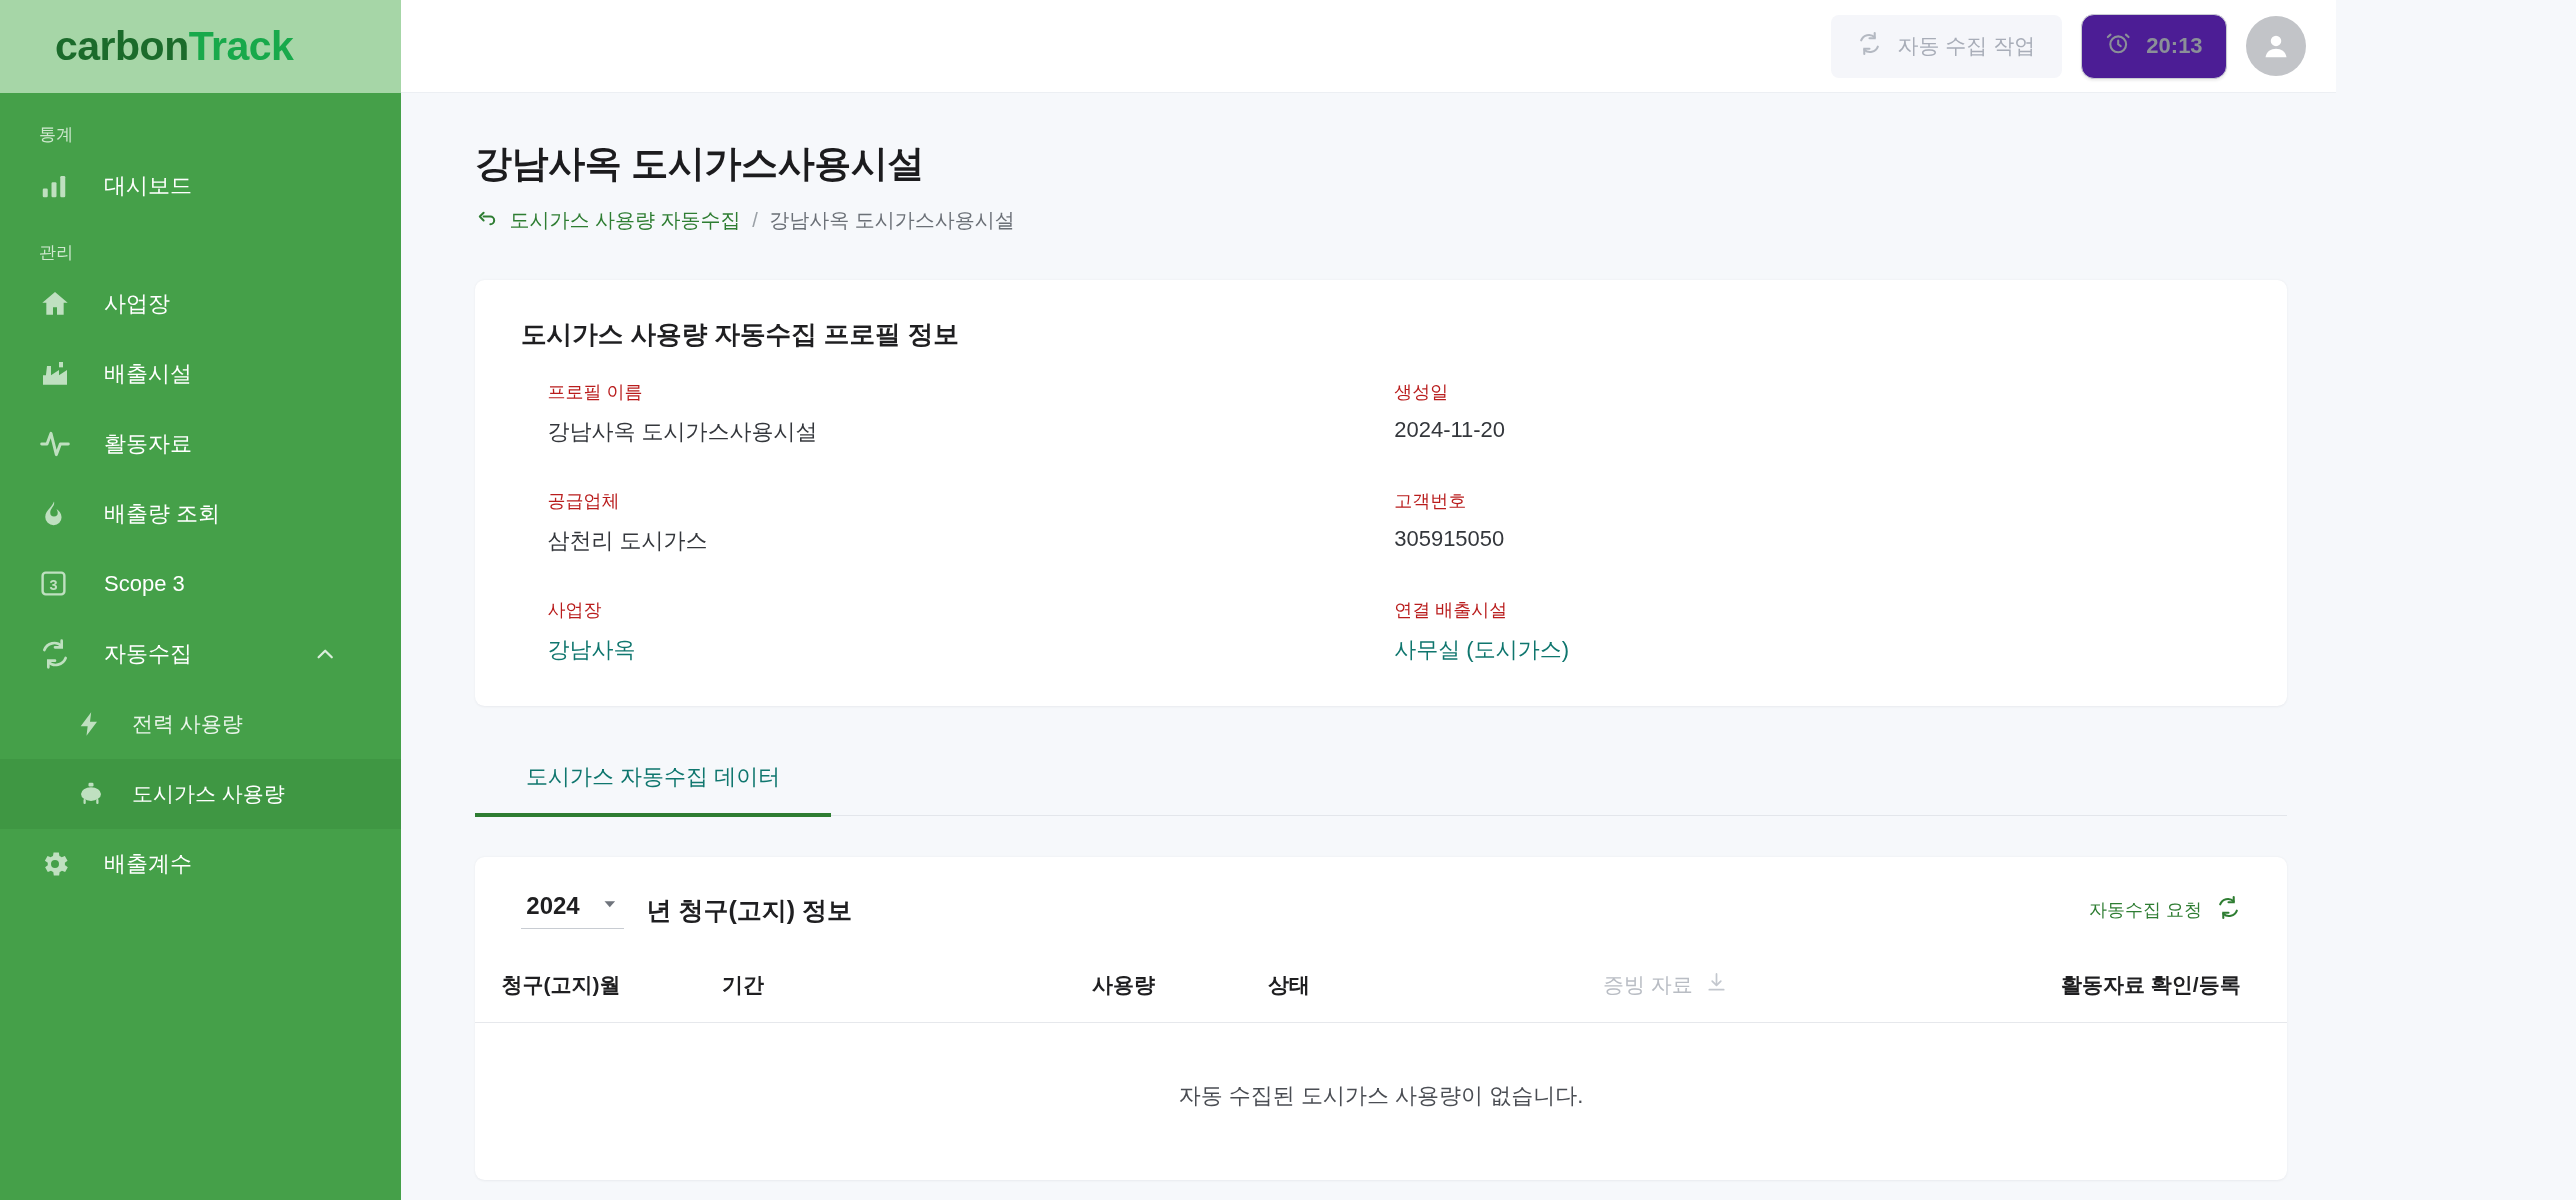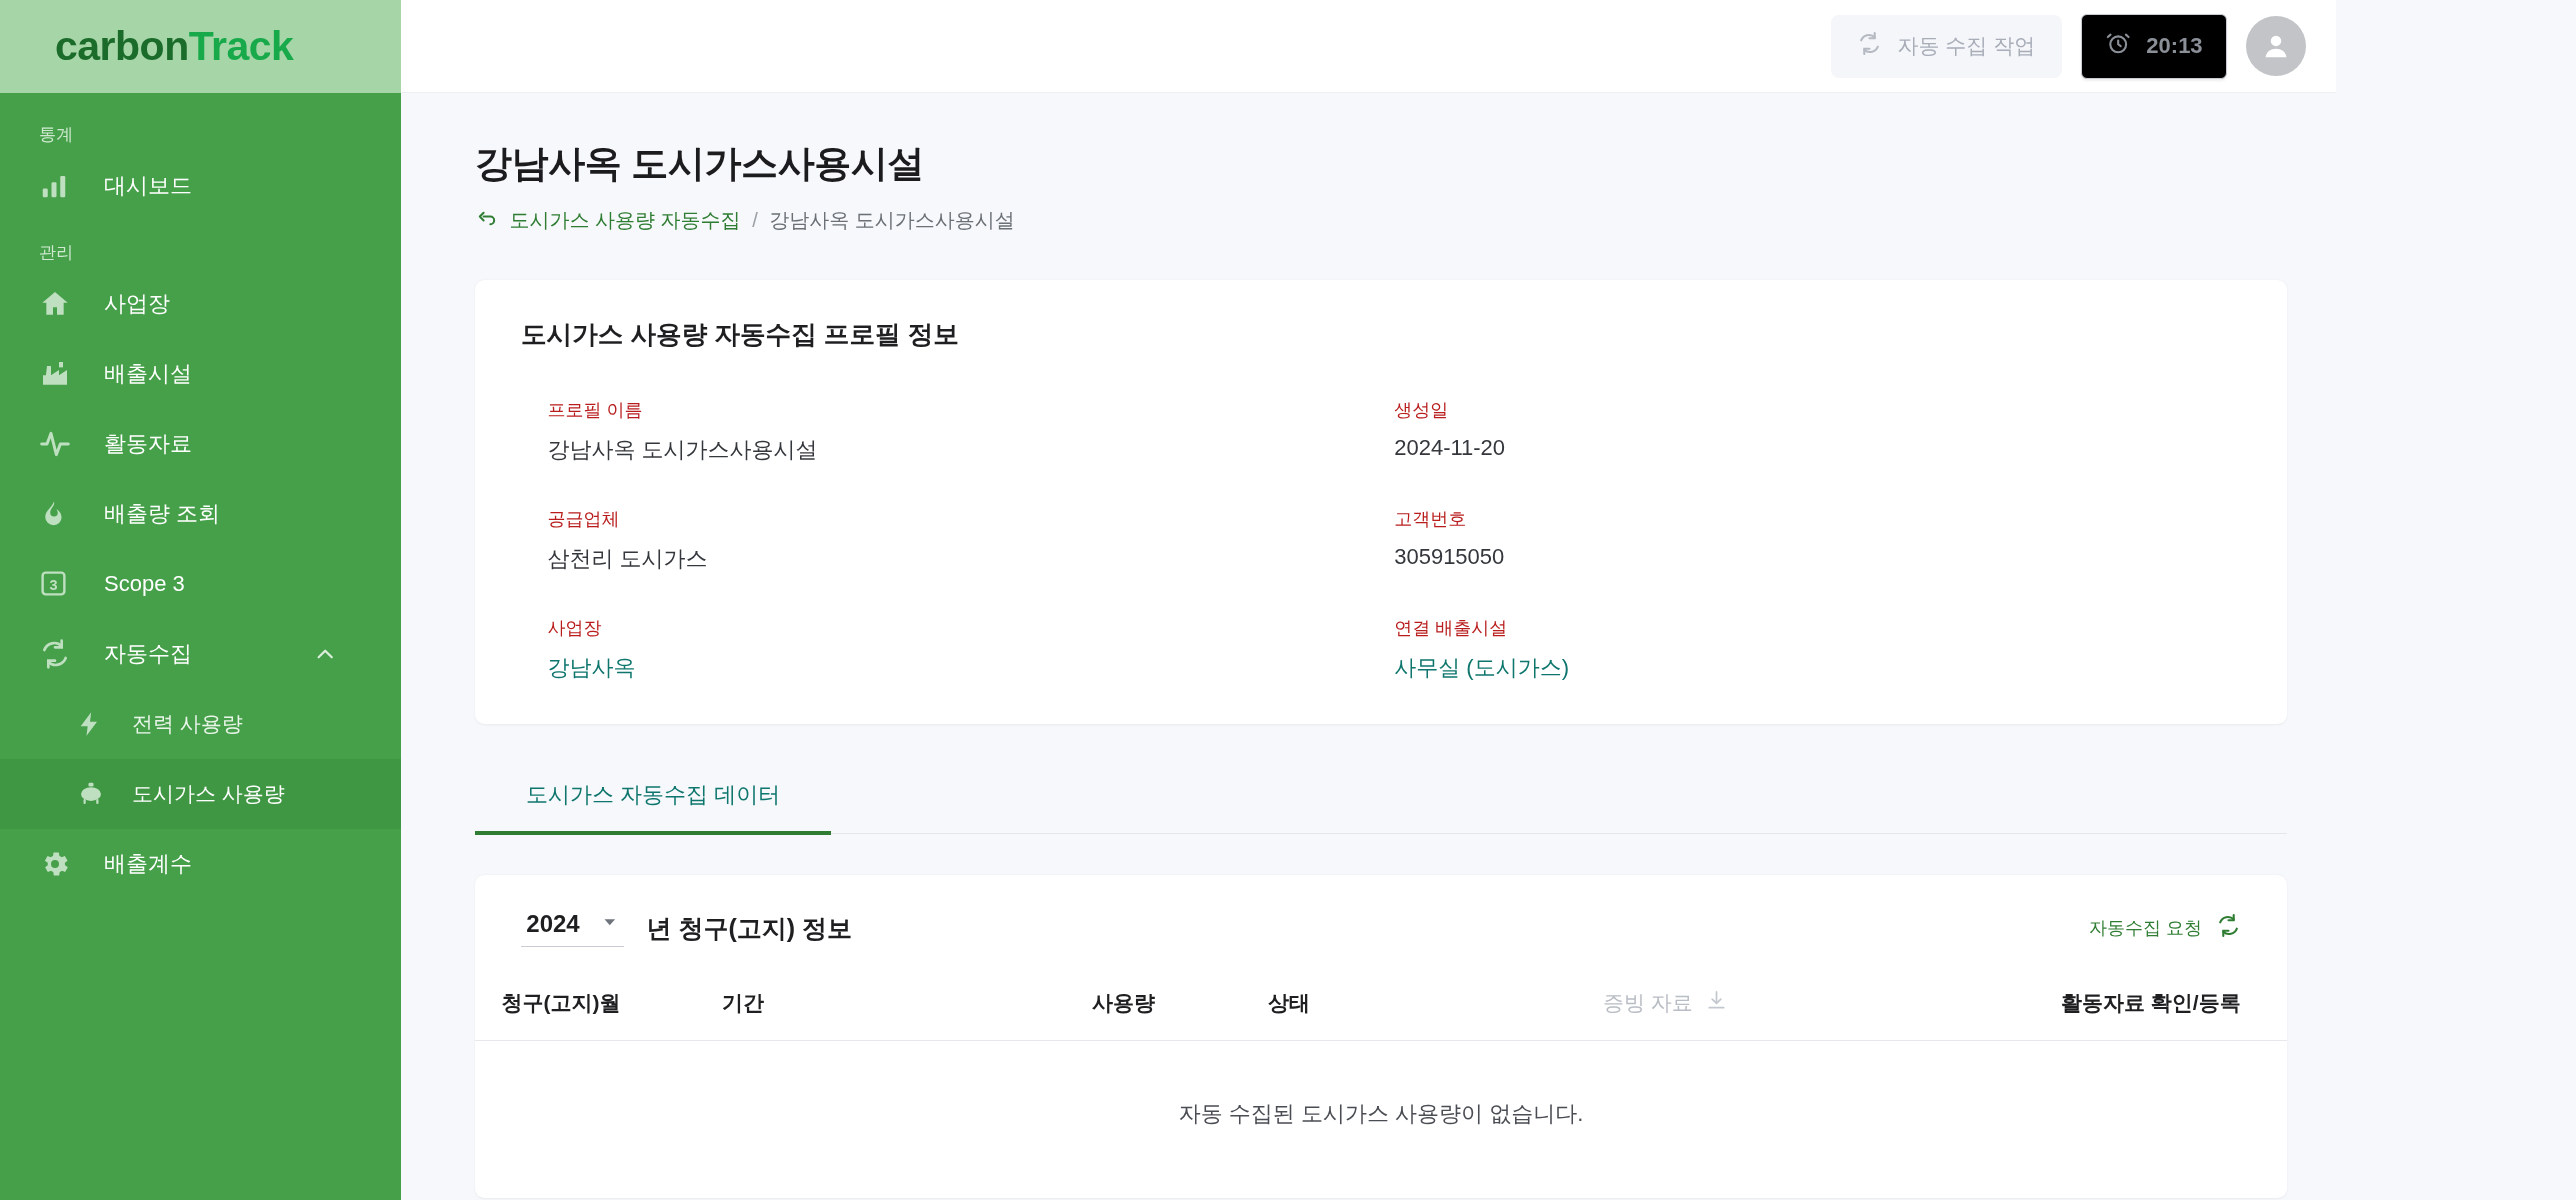--- a/index.html
+++ b/index.html
@@ -99,23 +99,23 @@
     height: 63px;
     padding: 0 26.4px;
     font-size: 21px;
     font-family: inherit;
     cursor: default;
   }
   .btn-clock {
     display: flex;
     align-items: center;
     gap: 15px;
-    background: #000000;
+    background: #4c1d95;
     border: 1.4px solid #c9ccd3;
-    border-radius: 6px;
+    border-radius: 13px;
     height: 65px;
     padding: 0 23px;
     font-size: 22px;
     font-weight: 700;
     color: #8b9098;
     font-family: inherit;
     box-shadow: 0 1.8px 2.6px rgba(0,0,0,0.07);
     cursor: pointer;
   }
   .avatar {
@@ -155,21 +155,21 @@
     box-shadow: 0 0.9px 2.6px rgba(16,24,40,0.06);
   }
   .profile-card {
     margin-top: 45px;
     padding: 37px 46px 41px 46px;
   }
   .card-title {
     font-size: 25.6px;
     font-weight: 700;
     color: #1f1f21;
-    margin-bottom: 46px;
+    margin-bottom: 28px;
   }
   .grid-2 {
     display: grid;
     grid-template-columns: 1fr 1fr;
     row-gap: 42px;
     padding-left: 26.4px;
   }
   .field-label {
     font-size: 18px;
     font-weight: 400;

